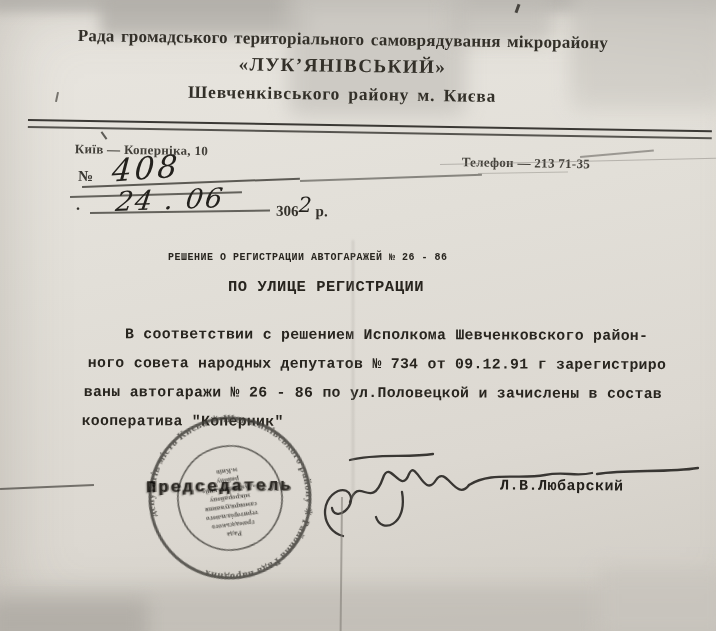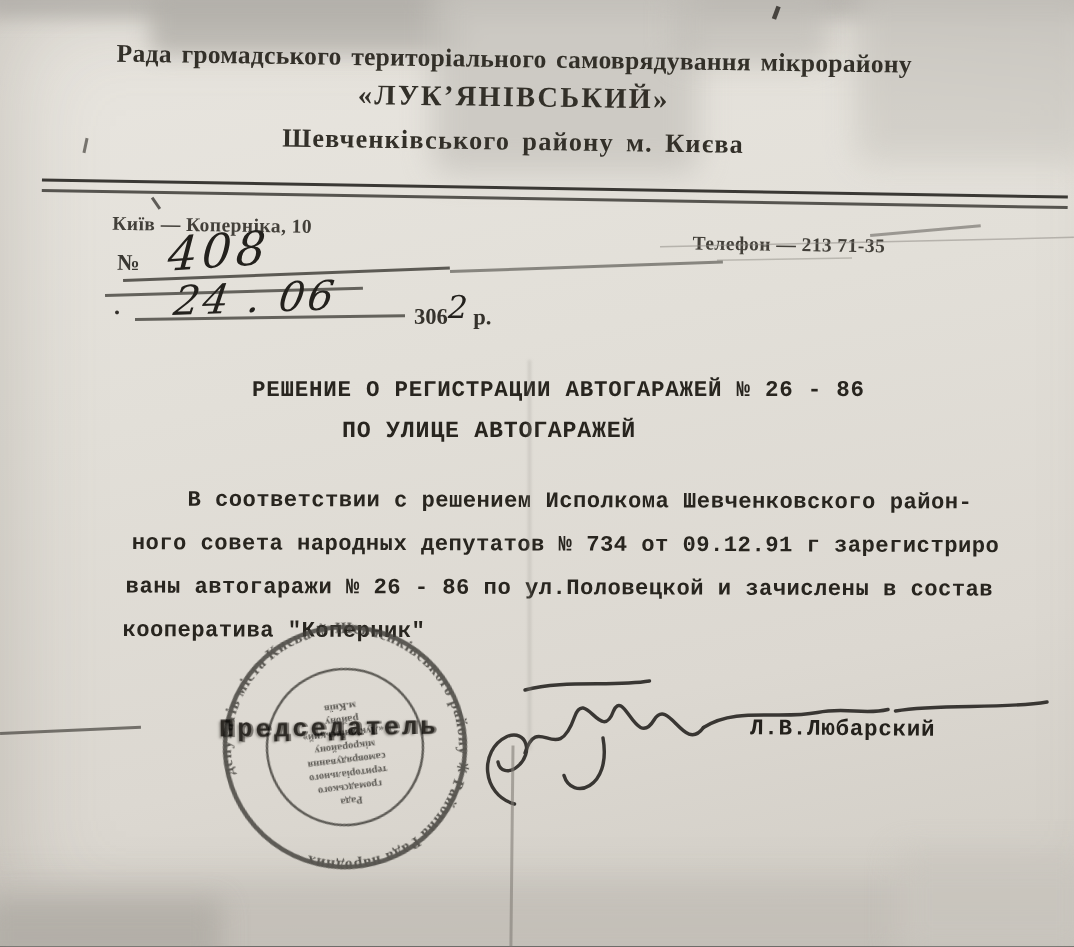--- a/index.html
+++ b/index.html
@@ -50,21 +50,21 @@
   .hand-date{left:116px;top:184px;font-size:27px;letter-spacing:2px;transform:rotate(-2deg) skewX(-10deg);}
   .ul{position:absolute;background:#44423c;transform-origin:left top;}
   .ul1{left:82px;top:186px;width:218px;height:2px;transform:rotate(-2.2deg);opacity:.85;}
   .ul2{left:70px;top:196px;width:172px;height:1.8px;transform:rotate(-1.6deg);opacity:.8;}
   .ul3{left:90px;top:212px;width:180px;height:1.8px;transform:rotate(-0.8deg);opacity:.8;}
   .date-dot{left:76px;top:196px;font-size:16px;font-weight:bold;color:#33302b;}
   .year{left:276px;top:197px;font-size:15px;font-weight:bold;color:#35322c;transform:rotate(0.5deg);}
   .year .hd{font-family:"DejaVu Serif",serif;font-style:italic;font-size:21px;font-weight:normal;position:relative;top:-4px;color:#23211d;}
   
   .tw{font-family:"Liberation Mono","DejaVu Sans Mono",monospace;font-weight:700;color:#28251f;}
-  .title1{left:168px;top:252px;font-size:15px;letter-spacing:.5px;}
+  .title1{left:168px;top:252px;font-size:10px;letter-spacing:.5px;}
   .title2{left:228px;top:278px;font-size:15.5px;letter-spacing:.5px;}
   .bodytext{left:82px;top:320px;font-size:14.8px;letter-spacing:.3px;line-height:29px;transform:rotate(0.2deg);transform-origin:left top;}
   .bodytext .l1{margin-left:43px;}
   .bodytext .l2{margin-left:6px;}
   .bodytext .l3{margin-left:2px;}
   .bodytext .l4{margin-left:0px;}
   
   .stampsvg{left:130px;top:398px;width:200px;height:200px;transform:rotate(-14deg);opacity:.82;filter:blur(.4px);}
   .chairman{left:146px;top:477px;font-size:17px;letter-spacing:2px;color:#17140f;opacity:.88;filter:blur(.45px);
     text-shadow:1.5px .5px 0 rgba(25,22,17,.55), -1px 1px 1.5px rgba(25,22,17,.4);
@@ -104,21 +104,21 @@
   <div class="abs hand hand-num">408</div>
   <div class="ul ul1"></div>
   <div class="ul ul2"></div>
 
   <div class="abs date-dot">.</div>
   <div class="abs hand hand-date">24 . 06</div>
   <div class="ul ul3"></div>
   <div class="abs year"><span>306</span><span class="hd">2</span><span> р.</span></div>
 
   <div class="abs tw title1">РЕШЕНИЕ О РЕГИСТРАЦИИ АВТОГАРАЖЕЙ № 26 - 86</div>
-  <div class="abs tw title2">ПО УЛИЦЕ АВТОГАРАЖЕЙ</div>
+  <div class="abs tw title2">ПО УЛИЦЕ РЕГИСТРАЦИИ</div>
 
   <div class="abs tw bodytext">
     <div class="l1">В соответствии с решением Исполкома Шевченковского район-</div>
     <div class="l2">ного совета народных депутатов № 734 от 09.12.91 г зарегистриро</div>
     <div class="l3">ваны автогаражи № 26 - 86 по ул.Половецкой и зачислены в состав</div>
     <div class="l4">кооператива "Коперник"</div>
   </div>
 
   <svg class="abs stampsvg" viewBox="0 0 200 200">
     <defs>

